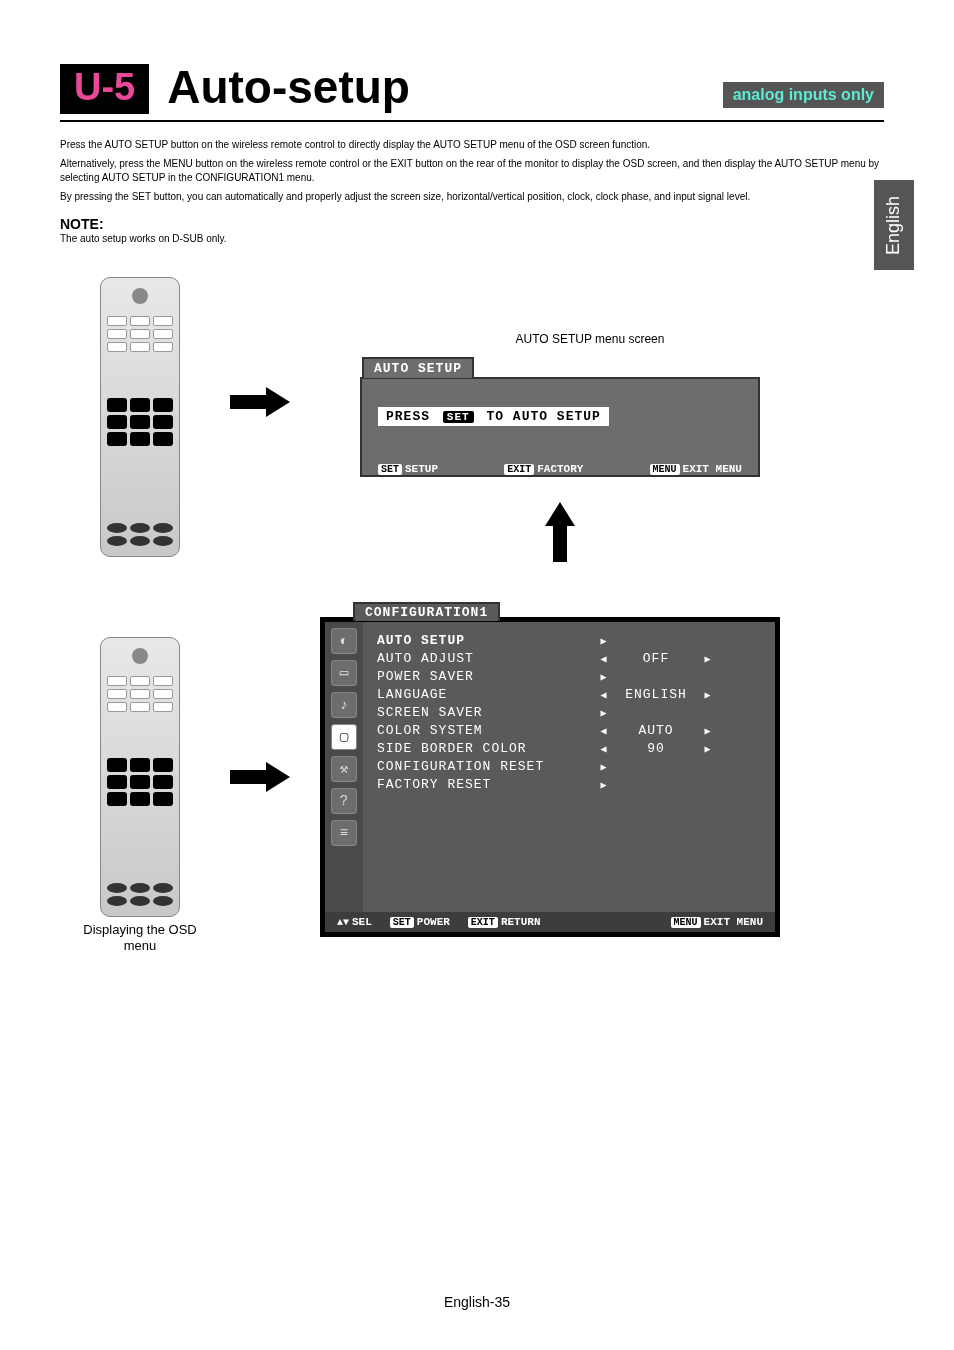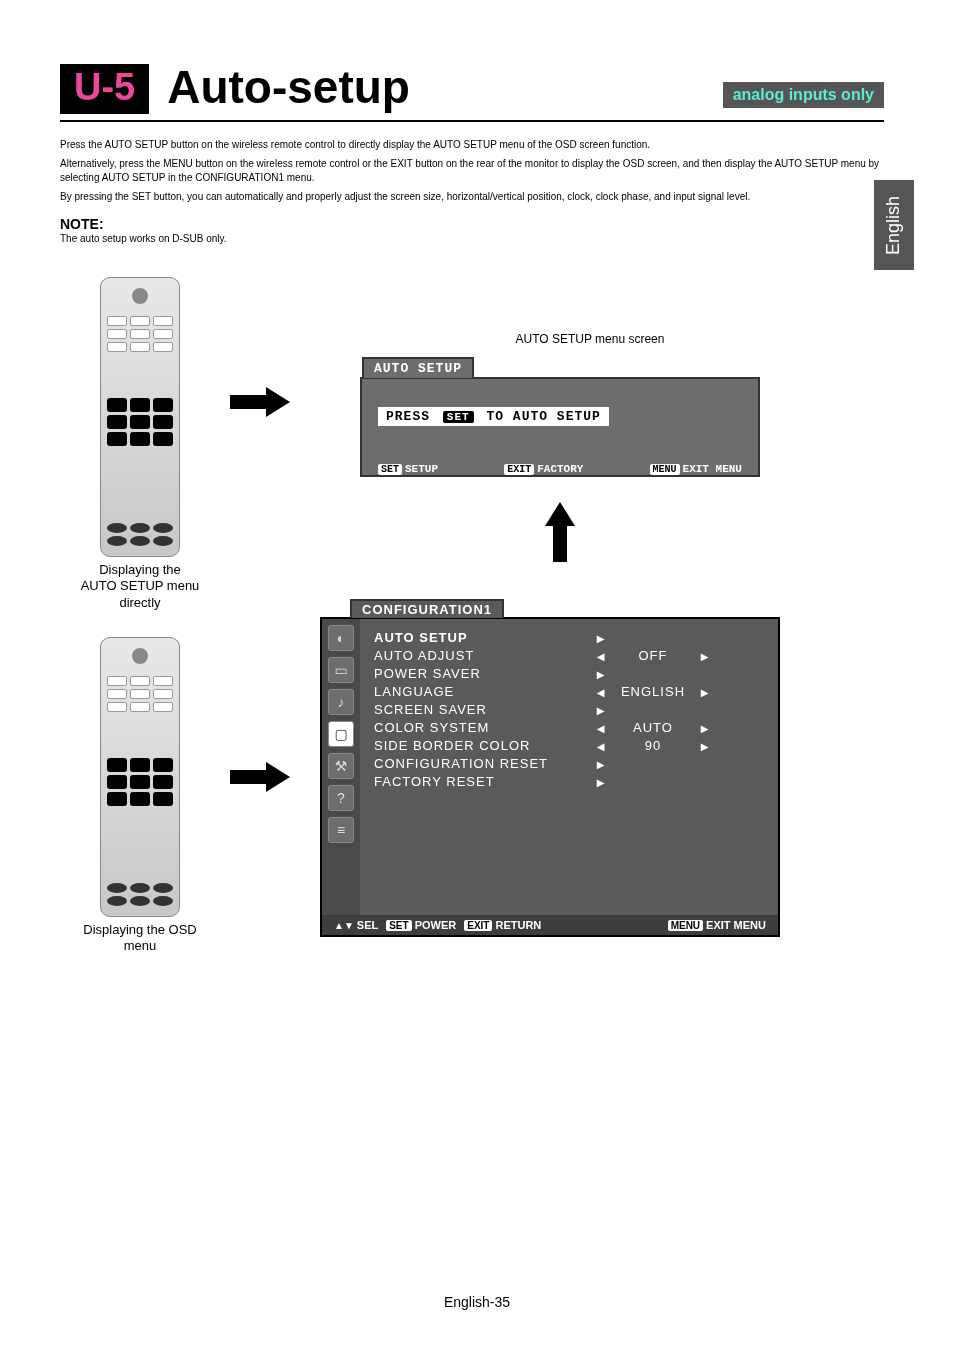--- a/index.html
+++ b/index.html
@@ -48,39 +48,39 @@
 
   .osd-win { position:absolute; background:#6d6d6d; border:2px solid #333; color:#fff; font-family: "Courier New", monospace; font-size:13px; }
   .osd-tab { position:absolute; top:-22px; left:0; background:#6d6d6d; border:2px solid #333; border-bottom:none; padding:2px 10px; font-weight:bold; letter-spacing:1px; }
   .osd-body { padding: 28px 16px 10px 16px; min-height:80px; text-align:left; }
   .osd-press { display:inline-block; background:#fff; color:#000; padding:2px 8px; font-weight:bold; letter-spacing:1px; }
   .osd-press .key { background:#000; color:#fff; padding:0 4px; border-radius:2px; font-size:11px; margin:0 4px; }
   .osd-foot { display:flex; justify-content:space-between; padding: 4px 16px 8px 16px; font-size:11px; font-weight:bold; }
   .osd-foot .k { background:#fff; color:#000; padding:0 3px; border-radius:2px; margin-right:3px; font-size:10px; }
 
   
-  .cfg-win { position:absolute; background:#5a5a5a; border:2px solid #000000; color:#fff; font-family:Liberation Sans, sans-serif; font-size:13px; }
+  .cfg-win { position:absolute; background:#5a5a5a; border:5px solid #000000; color:#fff; font-family:Liberation Mono, monospace; font-size:13px; }
   .cfg-tab { position:absolute; top:-20px; left:28px; background:#5a5a5a; border:2px solid #333; border-bottom:none; padding:1px 10px; font-weight:bold; letter-spacing:1px; }
   .cfg-body { display:flex; height:100%; }
   .cfg-side { width:38px; background:#4a4a4a; display:flex; flex-direction:column; align-items:center; padding-top:6px; gap:6px; }
   .cfg-side .ico { width:26px; height:26px; background:#6d6d6d; border:1px solid #888; border-radius:3px; display:flex; align-items:center; justify-content:center; font-size:14px; color:#ddd; }
   .cfg-side .ico.sel { background:#fff; color:#333; }
   .cfg-main { flex:1; padding:10px 14px 4px 14px; position:relative; }
   .cfg-row { display:flex; align-items:center; height:18px; letter-spacing:1px; }
   .cfg-row .name { flex: 0 0 220px; }
   .cfg-row .tri { width:14px; text-align:center; }
   .cfg-row .val { width:90px; text-align:center; }
   .cfg-row:first-child .name { color:#fff; font-weight:bold; }
   .cfg-row.hl { background: rgba(255,255,255,0.0); }
   .cfg-row.hl .name { color:#fff; }
   .cfg-row .tri.l::before{content:"◀"; font-size:10px;}
   .cfg-row .tri.r::before{content:"▶"; font-size:10px;}
   .cfg-row .tri.single::before{content:"▶"; font-size:10px;}
   .cfg-foot { position:absolute; left:0; right:0; bottom:0; background:#3d3d3d; display:flex; justify-content:space-between; padding:4px 12px; font-size:11px; font-weight:bold; }
-  .cfg-foot .grp { display:flex; gap:8px; align-items:center; }
+  .cfg-foot .grp { display:flex; gap:18px; align-items:center; }
   .cfg-foot .k { background:#fff; color:#000; padding:0 3px; border-radius:2px; margin-right:3px; font-size:10px; }
   .cfg-foot .arrows::before { content:"▲▼"; font-size:10px; margin-right:3px; }
 
   .page-num { position:absolute; bottom:40px; left:0; right:0; text-align:center; font-size:14px; }
   .highlight-first .name { color:#fff !important; }
 </style>
 </head>
 <body>
 <div class="page">
 
@@ -127,21 +127,20 @@
         </div>
     <div class="remote-bot">
           <span></span>
           <span></span>
           <span></span>
           <span></span>
           <span></span>
           <span></span>
         </div>
   </div>
-  <div class="remote-caption" style="left:20px; top:285px;">Displaying the AUTO SETUP menu directly</div>
 
   <div class="arrow-right" style="left:170px; top:110px;"></div>
 
   <div class="osd-title-label" style="left:400px; top:55px; width:260px;">AUTO SETUP menu screen</div>
 
   <div class="osd-win" style="left:300px; top:100px; width:400px; height:100px;">
     <div class="osd-tab">AUTO SETUP</div>
     <div class="osd-body">
       <span class="osd-press">
         <span>PRESS</span>

